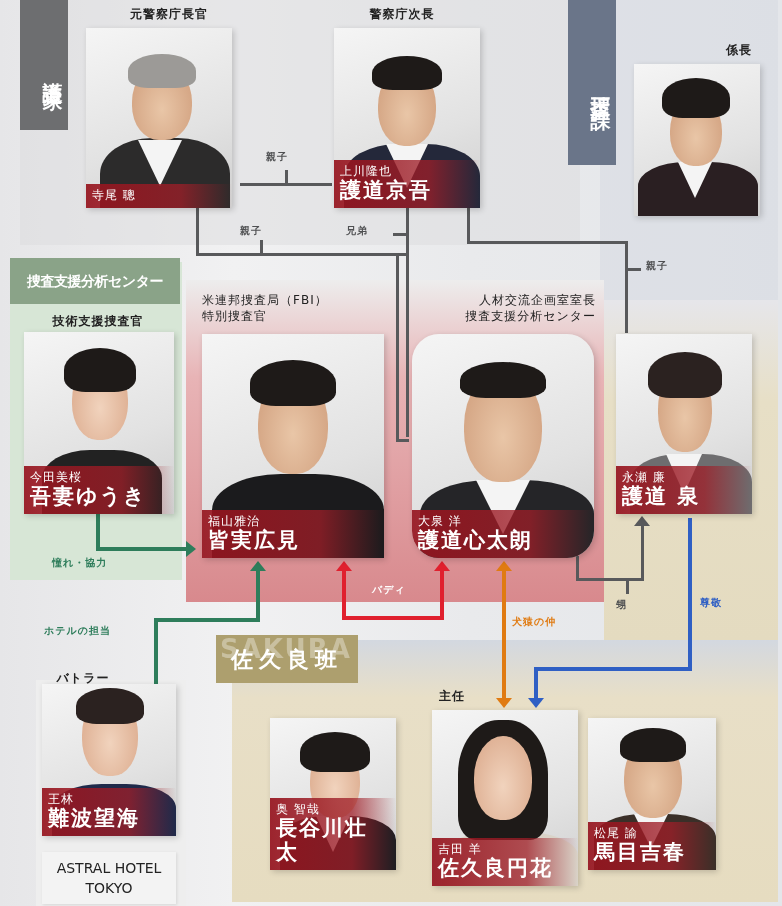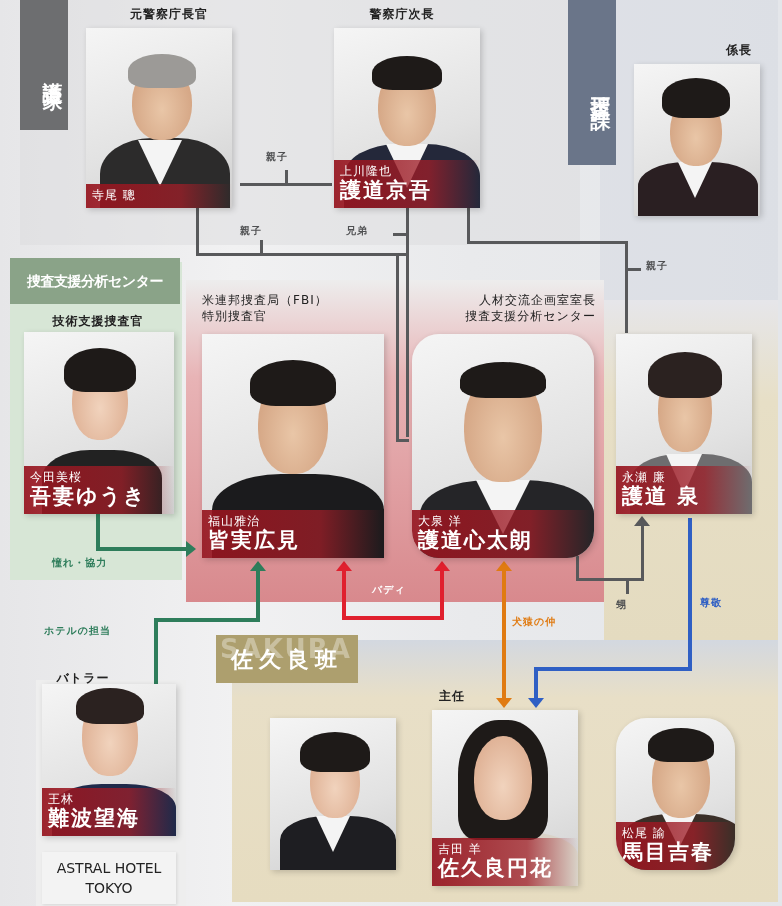--- a/index.html
+++ b/index.html
@@ -273,35 +273,39 @@
   <div>TOKYO</div>
 </div>
 
 <div class="card" style="left:270px;top:718px;width:126px;height:152px;">
   <div class="portrait">
     <div class="body" style="left:10px;top:98px;width:116px;height:60px;background:#1e1e22;"></div>
     <div class="shirt" style="left:46px;top:98px;width:34px;height:36px;"></div>
     <div class="head" style="left:40px;top:26px;width:50px;height:74px;background:radial-gradient(ellipse at 50% 60%, #f1d3bd 0%, #e0b397 70%);"></div>
     <div class="hair" style="left:30px;top:14px;width:70px;height:40px;"></div>
   </div>
+  <div class="nameplate">
+    <span class="actor">奥 智哉</span>
+    <span class="char">長谷川壮太</span>
+  </div>
 </div>
 
 <div class="card" style="left:432px;top:710px;width:146px;height:176px;">
   <div class="portrait">
     <div class="body" style="left:10px;top:122px;width:136px;height:60px;background:#d9d3c8;"></div>
     <div class="hair" style="left:26px;top:10px;width:90px;height:120px;border-radius:45% 45% 20% 20%;"></div>
     <div class="head" style="left:42px;top:26px;width:58px;height:84px;background:radial-gradient(ellipse at 50% 60%, #f1d3bd 0%, #e0b397 70%);"></div>
   </div>
   <div class="nameplate">
     <span class="actor">吉田 羊</span>
     <span class="char">佐久良円花</span>
   </div>
 </div>
 
-<div class="card" style="left:616px;top:718px;width:119px;height:152px;border-radius:31px;">
+<div class="card" style="left:588px;top:718px;width:128px;height:152px;">
   <div class="portrait">
     <div class="body" style="left:6px;top:96px;width:122px;height:60px;background:#3a2f28;"></div>
     <div class="shirt" style="left:46px;top:96px;width:34px;height:34px;"></div>
     <div class="head" style="left:36px;top:20px;width:58px;height:80px;"></div>
     <div class="hair" style="left:32px;top:10px;width:66px;height:34px;"></div>
   </div>
   <div class="nameplate">
     <span class="actor">松尾 諭</span>
     <span class="char">馬目吉春</span>
   </div>

